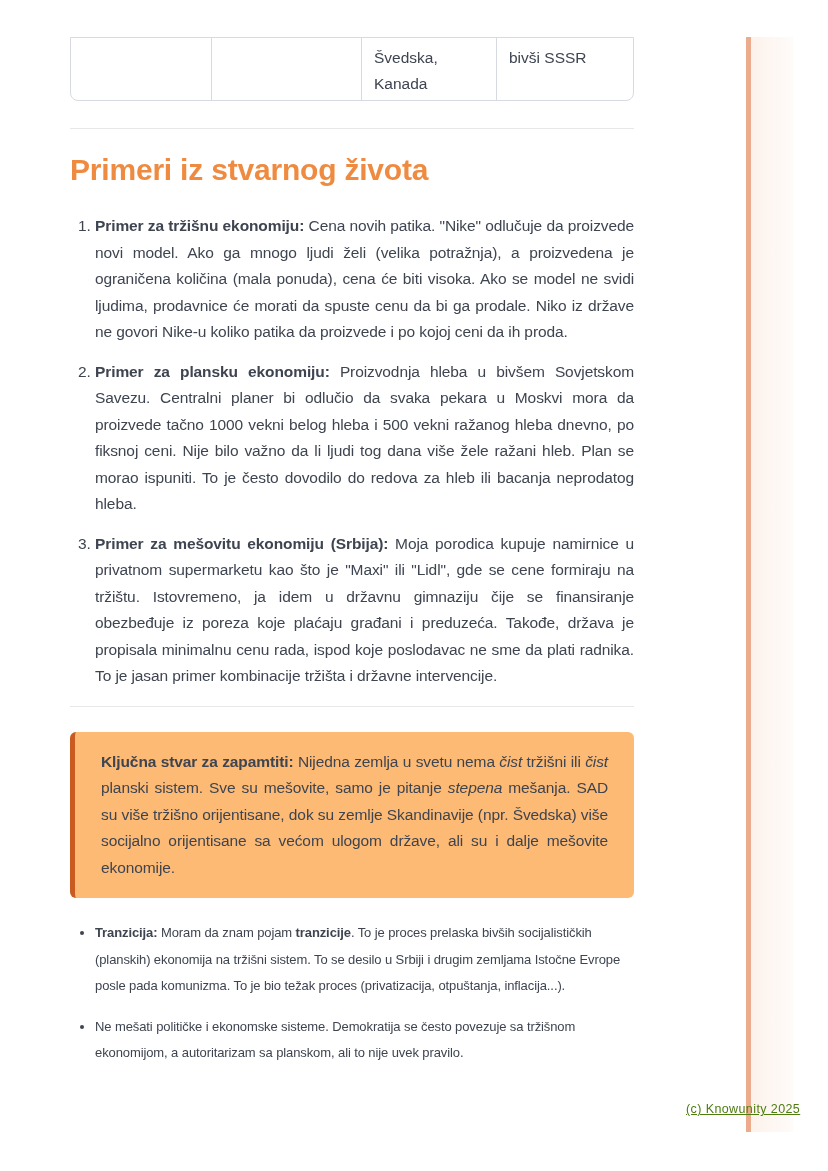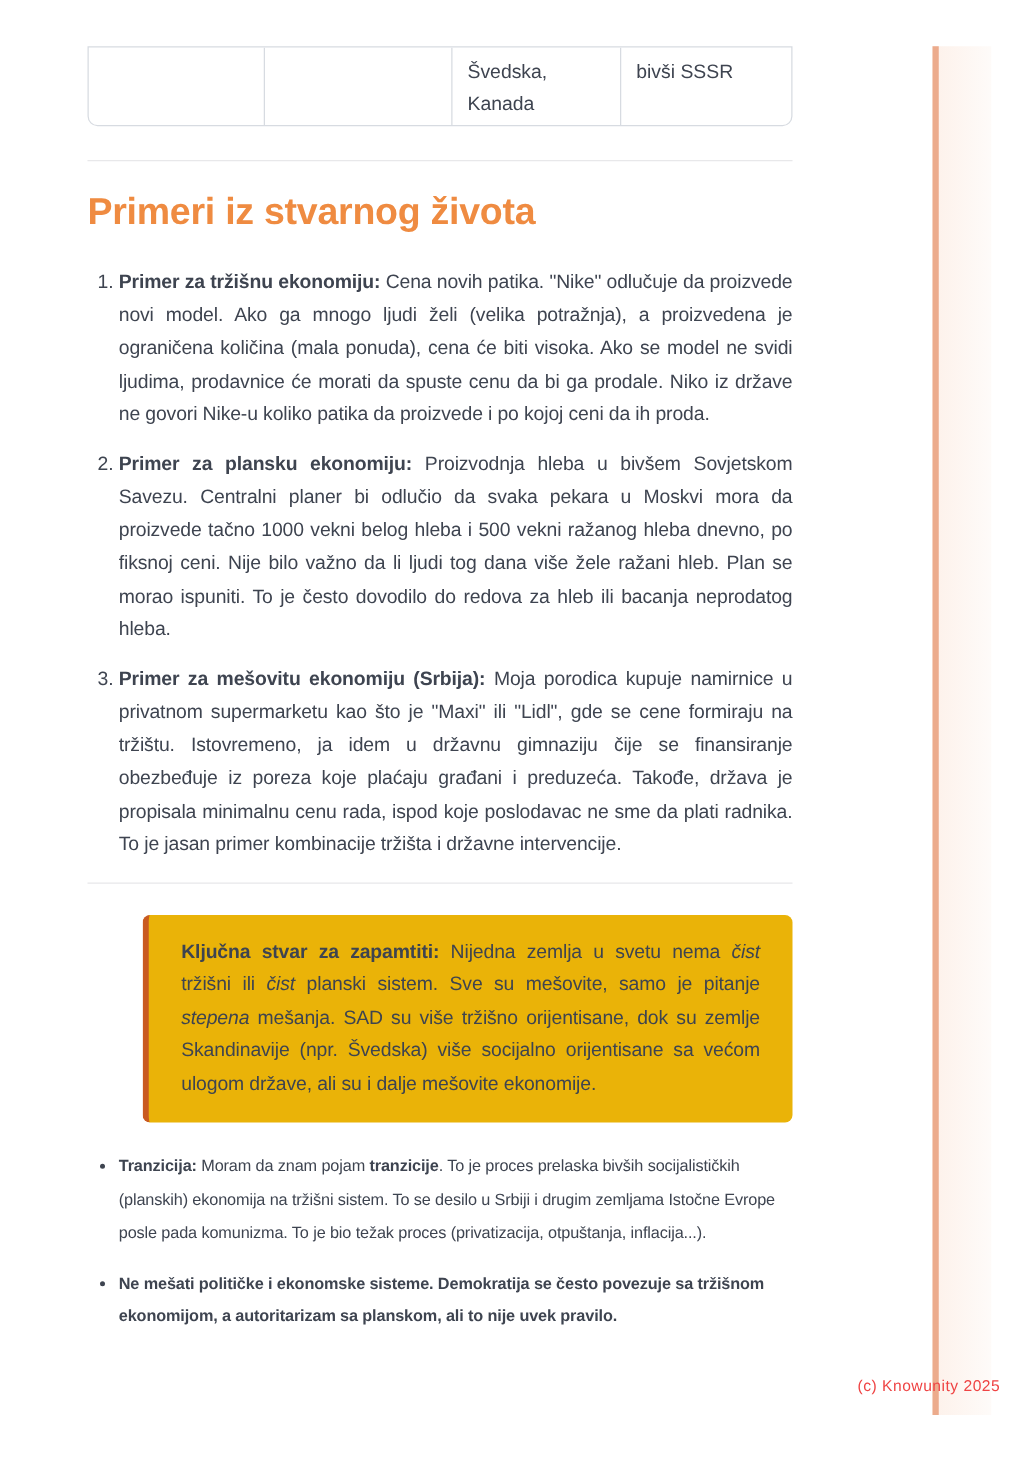--- a/index.html
+++ b/index.html
@@ -61,66 +61,66 @@
   ol.examples > li {
     font-size:15.5px;
     line-height:26.5px;
     text-align:justify;
     margin-bottom:13px;
     letter-spacing:-0.1px;
   }
   ol.examples > li:last-child { margin-bottom:0; }
   .callout {
     margin-top:25px;
-    background:#eab308;
+    background:#fdba74;
     border-left:5px solid #c95a20;
     border-radius:6px;
     padding:17px 26px;
     font-size:15.5px;
     line-height:26.5px;
     text-align:justify;
     letter-spacing:-0.1px;
-    margin-left:44px;
   }
   ul.notes {
     margin-top:22px;
     padding-left:25px;
     list-style:disc outside;
   }
   ul.notes > li {
     font-size:13px;
     line-height:26.5px;
     margin-bottom:14px;
     letter-spacing:-0.1px;
   }
-  ul.notes > li:last-child { margin-bottom:0;font-weight:bold; }
+  ul.notes > li:last-child { margin-bottom:0; }
   .bold { font-weight:700; }
   .italic { font-style:italic; }
   
   .edge-stripe {
     position:absolute;
     left:746px; top:37px;
     width:47px; height:1095px;
     background:linear-gradient(90deg,#fdf1ea 0%,#fefbf9 100%);
     z-index:1;
   }
   .edge-line {
     position:absolute;
     left:0; top:0;
     width:5px; height:100%;
     background:#ecab8c;
   }
   .watermark {
     position:absolute;
     left:686px; top:1102px;
     font-size:12.5px;
-    color:#ef4444;
+    color:#4d7c0f;
     letter-spacing:0.4px;
     z-index:2;
     white-space:nowrap;
+    text-decoration:underline;
   }
 </style>
 </head>
 <body>
 
 <div class="content">
 
   <div class="tbl">
     <div class="cell c1"></div>
     <div class="cell c2"></div>

